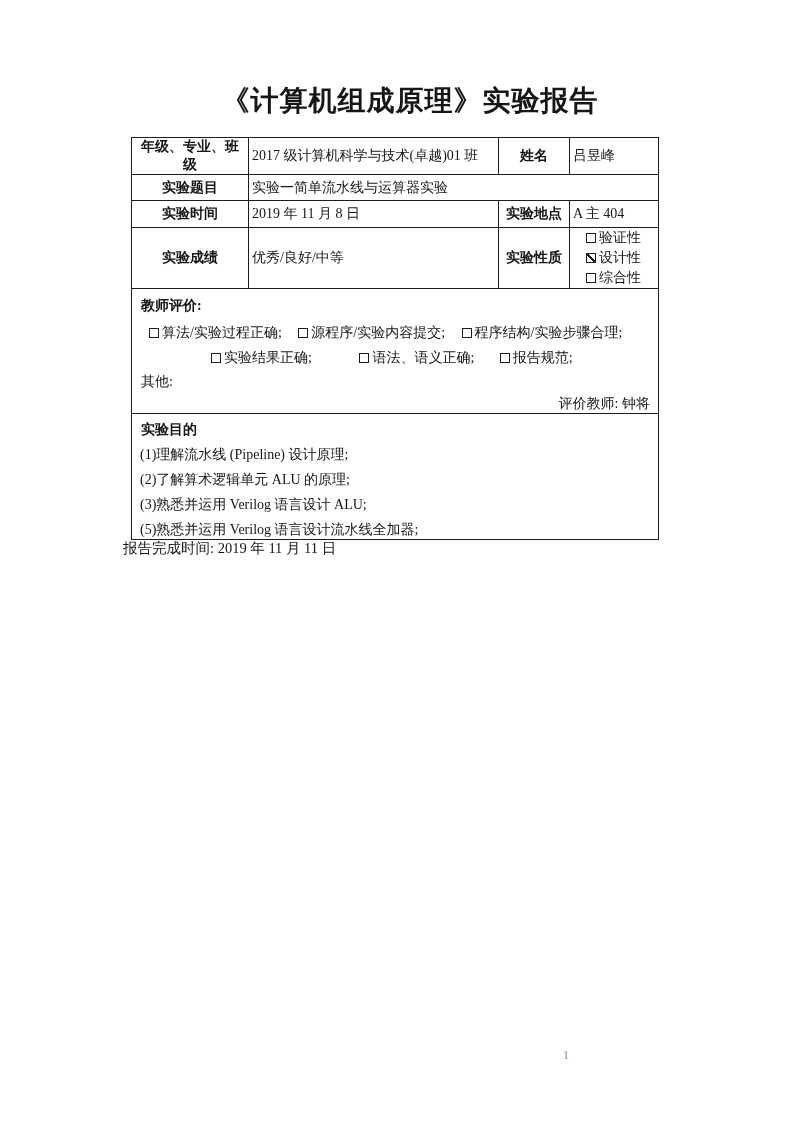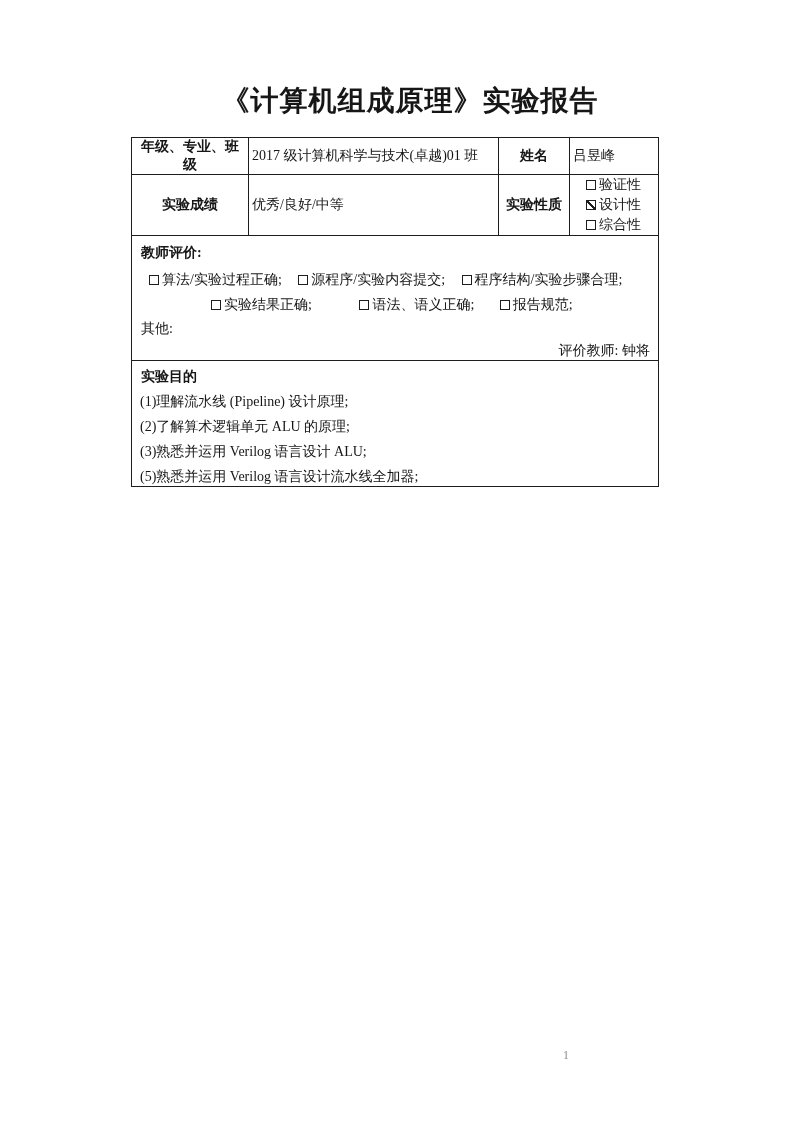--- a/index.html
+++ b/index.html
@@ -108,20 +108,30 @@
       <col style="width:71px">
       <col style="width:89px">
     </colgroup>
     <tbody>
       <tr class="r1">
         <th class="lbl">年级、专业、班级</th>
         <td class="center">2017 级计算机科学与技术(卓越)01 班</td>
         <th class="lbl">姓名</th>
         <td class="center">吕昱峰</td>
       </tr>
+      <tr class="r2">
+        <th class="lbl">实验题目</th>
+        <td class="center" colspan="3">实验一简单流水线与运算器实验</td>
+      </tr>
+      <tr class="r3">
+        <th class="lbl">实验时间</th>
+        <td class="center">2019 年 11 月 8 日</td>
+        <th class="lbl">实验地点</th>
+        <td class="center">A 主 404</td>
+      </tr>
       <tr class="r4">
         <th class="lbl">实验成绩</th>
         <td class="center">优秀/良好/中等</td>
         <th class="lbl">实验性质</th>
         <td class="nature-cell">
           <div class="nature-opt">
             <span class="cb"></span><span>验证性</span>
           </div>
           <div class="nature-opt">
             <span class="cb checked"></span><span>设计性</span>
@@ -153,16 +163,17 @@
           <div class="purpose-heading">实验目的</div>
           <div class="purpose-item">(1)理解流水线 (Pipeline) 设计原理;</div>
           <div class="purpose-item">(2)了解算术逻辑单元 ALU 的原理;</div>
           <div class="purpose-item">(3)熟悉并运用 Verilog 语言设计 ALU;</div>
           <div class="purpose-item">(5)熟悉并运用 Verilog 语言设计流水线全加器;</div>
         </td>
       </tr>
     </tbody>
   </table>
 
+  <div class="completion-line">报告完成时间: 2019 年 11 月 11 日</div>
 
   <div class="page-number">1</div>
 
 </div>
 
 </body></html>

